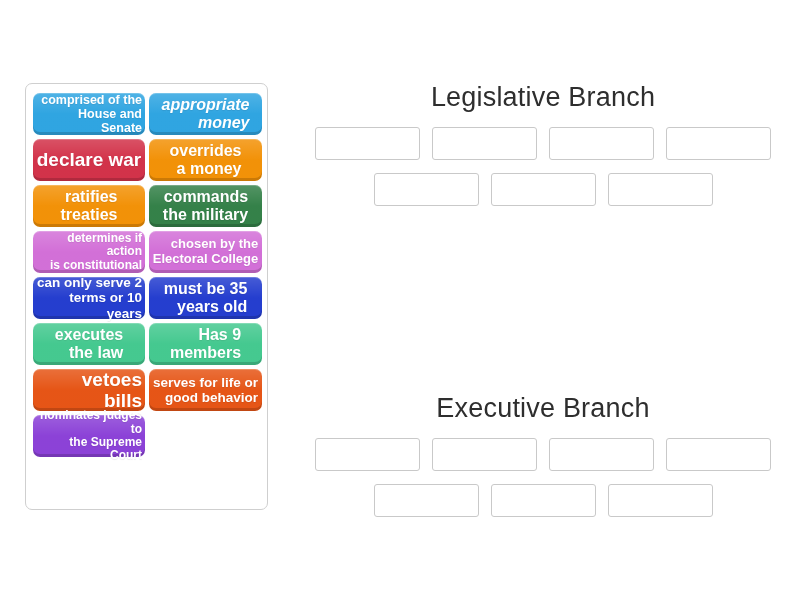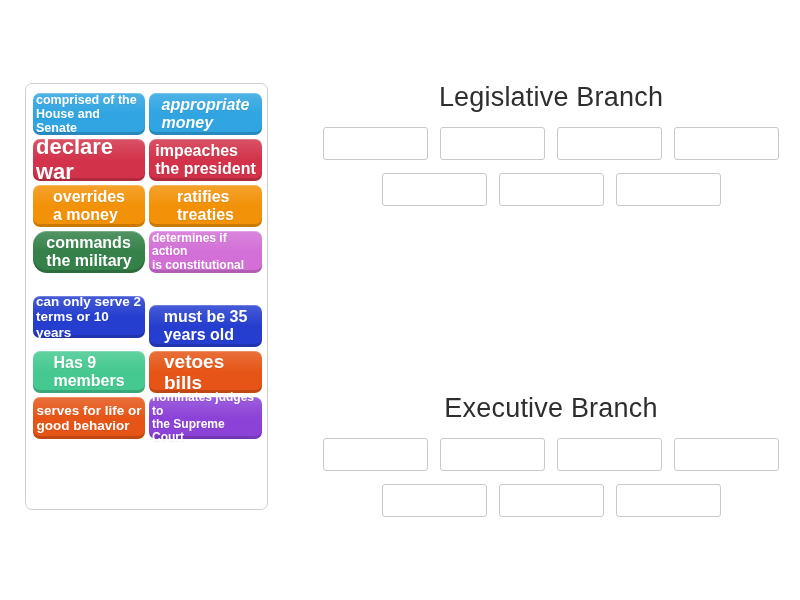--- a/index.html
+++ b/index.html
@@ -33,31 +33,31 @@
   }
   .tile {
     height: 42px;
     box-sizing: border-box;
     border-radius: 7px;
     color: #ffffff;
     font-weight: bold;
     display: flex;
     align-items: center;
     justify-content: center;
-    text-align: left;
+    text-align: right;
     white-space: pre-line;
     line-height: 1.12;
     padding: 2px 3px;
     box-shadow: inset 0 -3px 0 rgba(0,0,0,0.16), inset 0 1px 0 rgba(255,255,255,0.22);
     cursor: grab;
     text-shadow: 0 1px 1px rgba(0,0,0,0.08);
   }
 
   
-  .groups { position: absolute; left: 16px; top: 0; width: 692px; height: 600px; border-radius: 12px; }
+  .groups { position: absolute; left: 8px; top: 0; width: 692px; height: 600px; border-radius: 12px; }
   .group-sec {
     position: absolute;
     left: 300px;
     width: 470px;
   }
   .group-header {
     font-size: 27px;
     line-height: 34px;
     font-weight: 500;
     color: #2e2e2e;
@@ -82,35 +82,37 @@
 </style>
 </head>
 <body>
 
 <div class="stage">
   <div class="tile-panel">
       <div class="tile" style="background: linear-gradient(rgba(255, 255, 255, 0.18), rgba(255, 255, 255, 0.03) 50%), rgb(41, 162, 224); font-size: 12.5px;">comprised of the
 House and Senate</div>
       <div class="tile" style="background: linear-gradient(rgba(255, 255, 255, 0.18), rgba(255, 255, 255, 0.03) 50%), rgb(41, 162, 224); font-size: 16px; font-style: italic;">appropriate
 money</div>
-      <div class="tile" style="background: linear-gradient(rgba(255, 255, 255, 0.18), rgba(255, 255, 255, 0.03) 50%), rgb(209, 44, 68); font-size: 22px;">declare war</div>
-      <div class="tile" style="background: linear-gradient(rgba(255, 255, 255, 0.18), rgba(255, 255, 255, 0.03) 50%), rgb(209, 44, 68); font-size: 16px;">impeaches
-the president</div>
+      <div class="tile" style="background: linear-gradient(rgba(255, 255, 255, 0.18), rgba(255, 255, 255, 0.03) 50%), rgb(209, 44, 68); font-size: 19px;">declare war</div>
       <div class="tile" style="background: linear-gradient(rgba(255, 255, 255, 0.18), rgba(255, 255, 255, 0.03) 50%), rgb(242, 142, 0); font-size: 16px;">overrides
 a money</div>
       <div class="tile" style="background: linear-gradient(rgba(255, 255, 255, 0.18), rgba(255, 255, 255, 0.03) 50%), rgb(242, 142, 0); font-size: 16px;">ratifies
 treaties</div>
-      <div class="tile" style="background: linear-gradient(rgba(255, 255, 255, 0.18), rgba(255, 255, 255, 0.03) 50%), rgb(46, 125, 67); font-size: 16px; border-radius: 14px;">commands
+      <div class="tile" style="background: linear-gradient(rgba(255, 255, 255, 0.18), rgba(255, 255, 255, 0.03) 50%), rgb(46, 125, 67); font-size: 16px;">commands
 the military</div>
       <div class="tile" style="background: linear-gradient(rgba(255, 255, 255, 0.18), rgba(255, 255, 255, 0.03) 50%), rgb(209, 107, 214); font-size: 12px;">determines if action
 is constitutional</div>
-      <div class="tile" style="background: linear-gradient(rgba(255, 255, 255, 0.18), rgba(255, 255, 255, 0.03) 50%), rgb(30, 56, 205); font-size: 13.5px; margin-top: 19px;">can only serve 2
+      <div class="tile" style="background: linear-gradient(rgba(255, 255, 255, 0.18), rgba(255, 255, 255, 0.03) 50%), rgb(209, 107, 214); font-size: 13px;">chosen by the
+Electoral College</div>
+      <div class="tile" style="background: linear-gradient(rgba(255, 255, 255, 0.18), rgba(255, 255, 255, 0.03) 50%), rgb(30, 56, 205); font-size: 13.5px;">can only serve 2
 terms or 10 years</div>
-      <div class="tile" style="background: linear-gradient(rgba(255, 255, 255, 0.18), rgba(255, 255, 255, 0.03) 50%), rgb(30, 56, 205); font-size: 16px; margin-top: 28px;">must be 35
+      <div class="tile" style="background: linear-gradient(rgba(255, 255, 255, 0.18), rgba(255, 255, 255, 0.03) 50%), rgb(30, 56, 205); font-size: 16px;">must be 35
 years old</div>
+      <div class="tile" style="background: linear-gradient(rgba(255, 255, 255, 0.18), rgba(255, 255, 255, 0.03) 50%), rgb(63, 199, 140); font-size: 16px;">executes
+the law</div>
       <div class="tile" style="background: linear-gradient(rgba(255, 255, 255, 0.18), rgba(255, 255, 255, 0.03) 50%), rgb(63, 199, 140); font-size: 16px;">Has 9
 members</div>
       <div class="tile" style="background: linear-gradient(rgba(255, 255, 255, 0.18), rgba(255, 255, 255, 0.03) 50%), rgb(229, 80, 15); font-size: 19px; padding-left: 15px;">vetoes bills</div>
       <div class="tile" style="background: linear-gradient(rgba(255, 255, 255, 0.18), rgba(255, 255, 255, 0.03) 50%), rgb(229, 80, 15); font-size: 13.5px;">serves for life or
 good behavior</div>
       <div class="tile" style="background: linear-gradient(rgba(255, 255, 255, 0.18), rgba(255, 255, 255, 0.03) 50%), rgb(136, 60, 214); font-size: 12px;">nominates judges to
 the Supreme Court</div>
     </div>
   <div class="groups">
       <div class="group-sec" style="top: 80px;">

